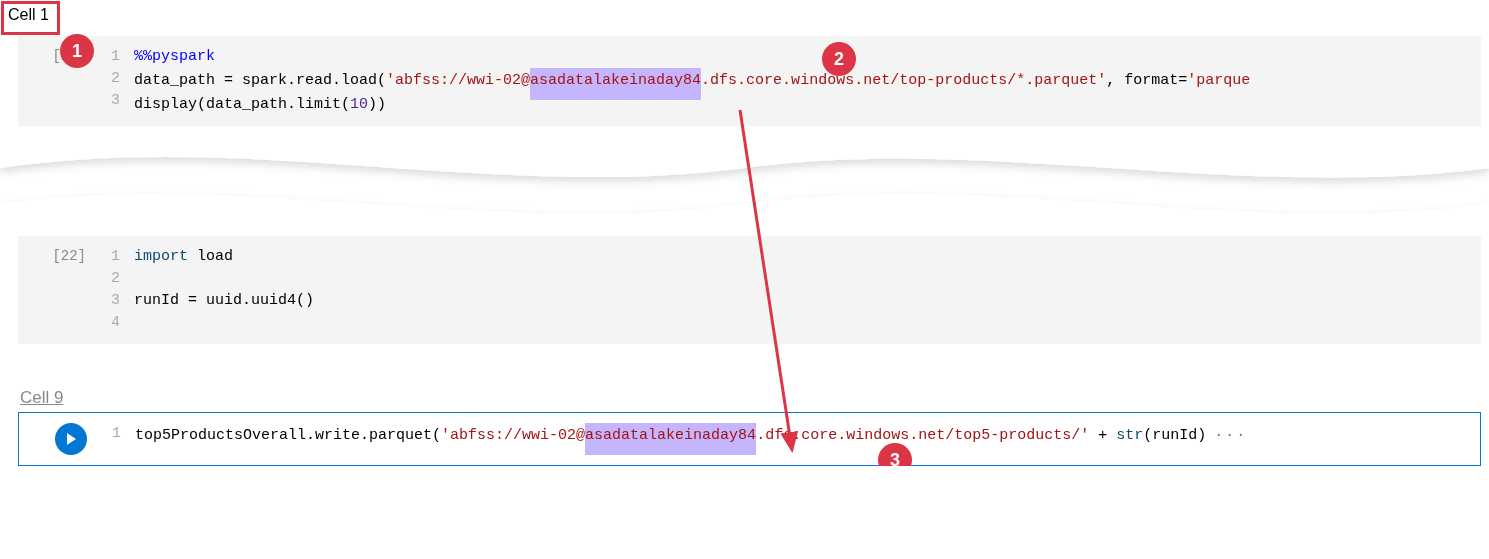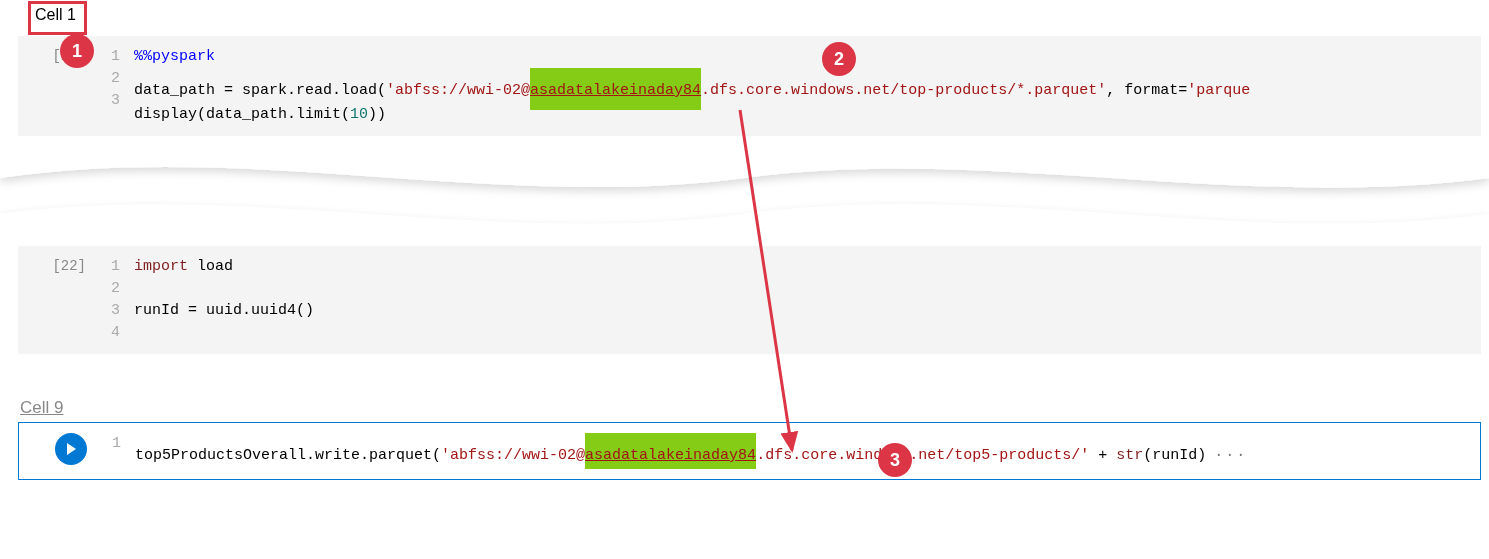--- a/index.html
+++ b/index.html
@@ -9,21 +9,20 @@
       width: 1489px;
       position: relative;
     }
     .cell-label-box {
       border: 3px solid #dc3545;
       display: inline-block;
       position: absolute;
       top: 1px;
       left: 1px;
       padding: 2px 8px 8px 4px;
-      margin-left: 27px;
     }
     .cell {
       background: #f4f4f4;
       display: flex;
       padding: 10px 0;
       position: relative;
     }
     .cell.active {
       background: #fff;
       border: 1px solid #0078d4;
@@ -60,30 +59,29 @@
     .code-col {
       flex: 1;
       font-family: Consolas, Monaco, "Courier New", monospace;
       font-size: 15px;
       line-height: 22px;
       white-space: pre;
       overflow: hidden;
       color: #000;
     }
     .tok-str { color: #a31515; }
-    .tok-num { color: #0f766e; }
-    .tok-kw  { color: #7f1d1d; }
+    .tok-num { color: #4c1d95; }
+    .tok-kw  { color: #0c4a6e; }
     .tok-mag { color: #0000ff; text-align: center; }
     .tok-comment { color: #008000; }
     .highlight-yellow {
-      background: #84cc16;
+      background: #c4b5fd;
       display: inline-block;
-      padding: 12px 0 8px 0;
+      padding: 2px 0 8px 0;
       margin-bottom: -6px;
-      text-decoration: underline;
     }
     .wave-gap {
       height: 110px;
       position: relative;
     }
     .wave-gap svg {
       position: absolute;
       left: 0;
       width: 100%;
     }

